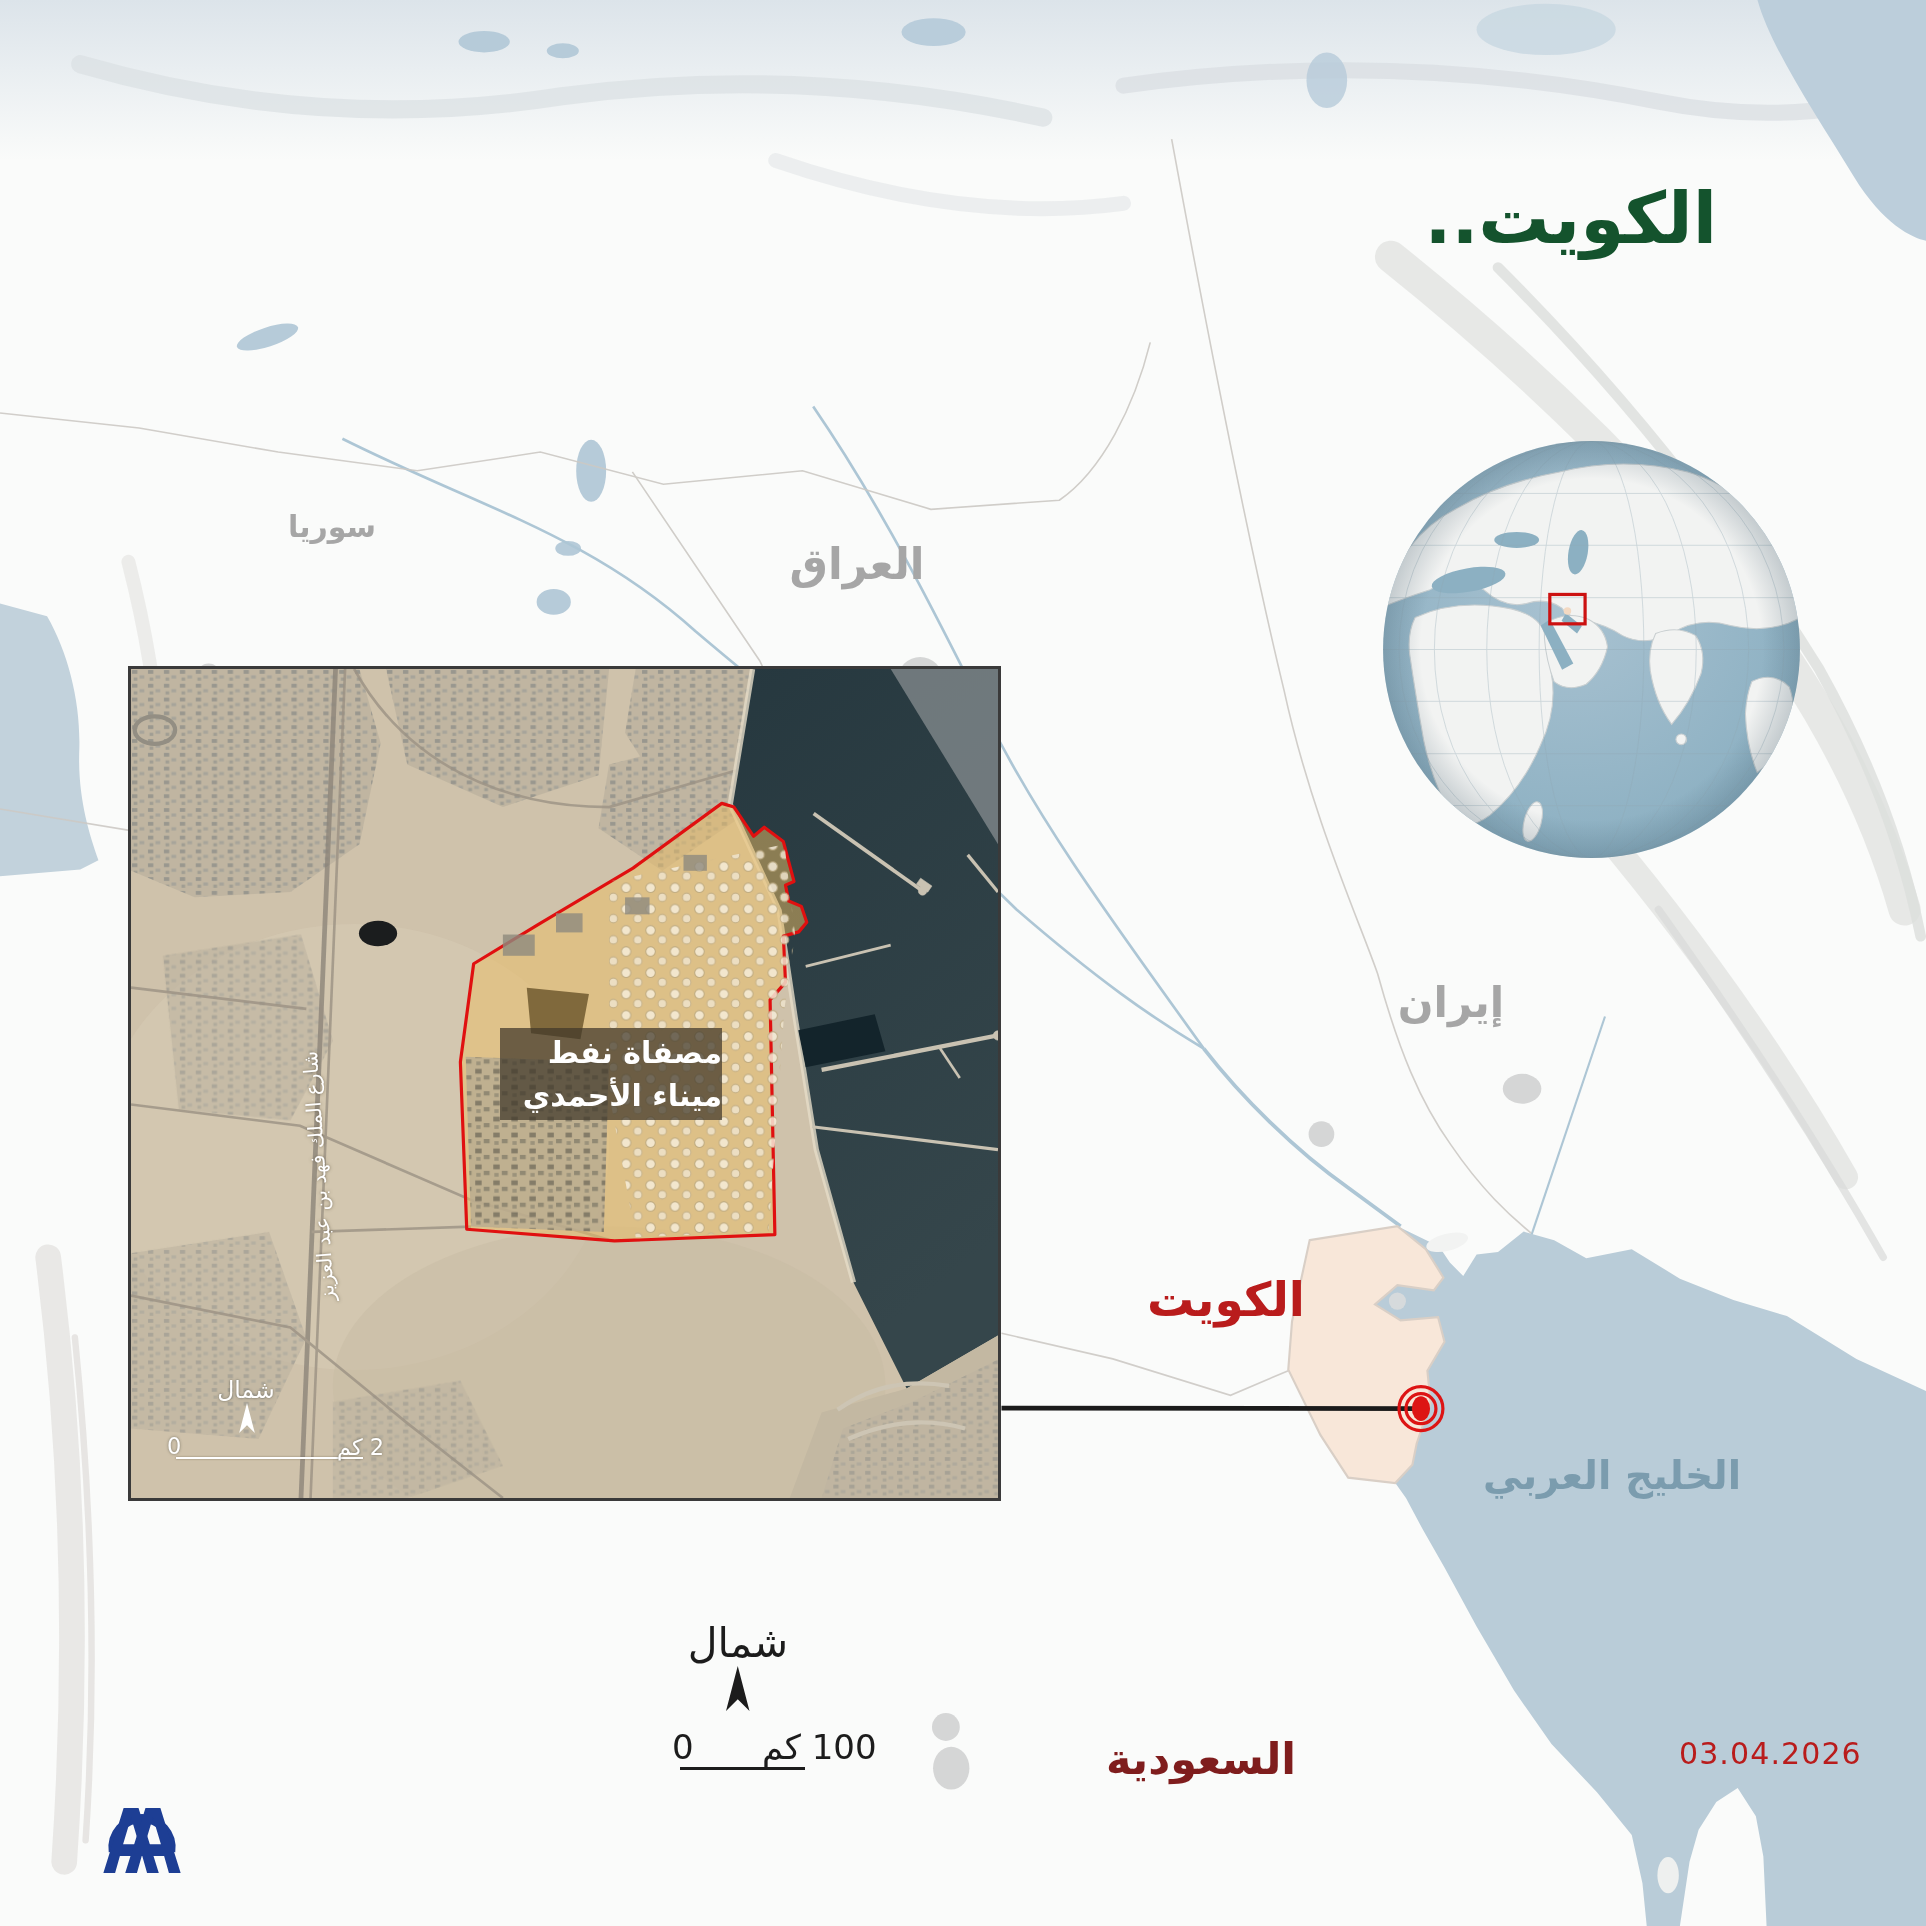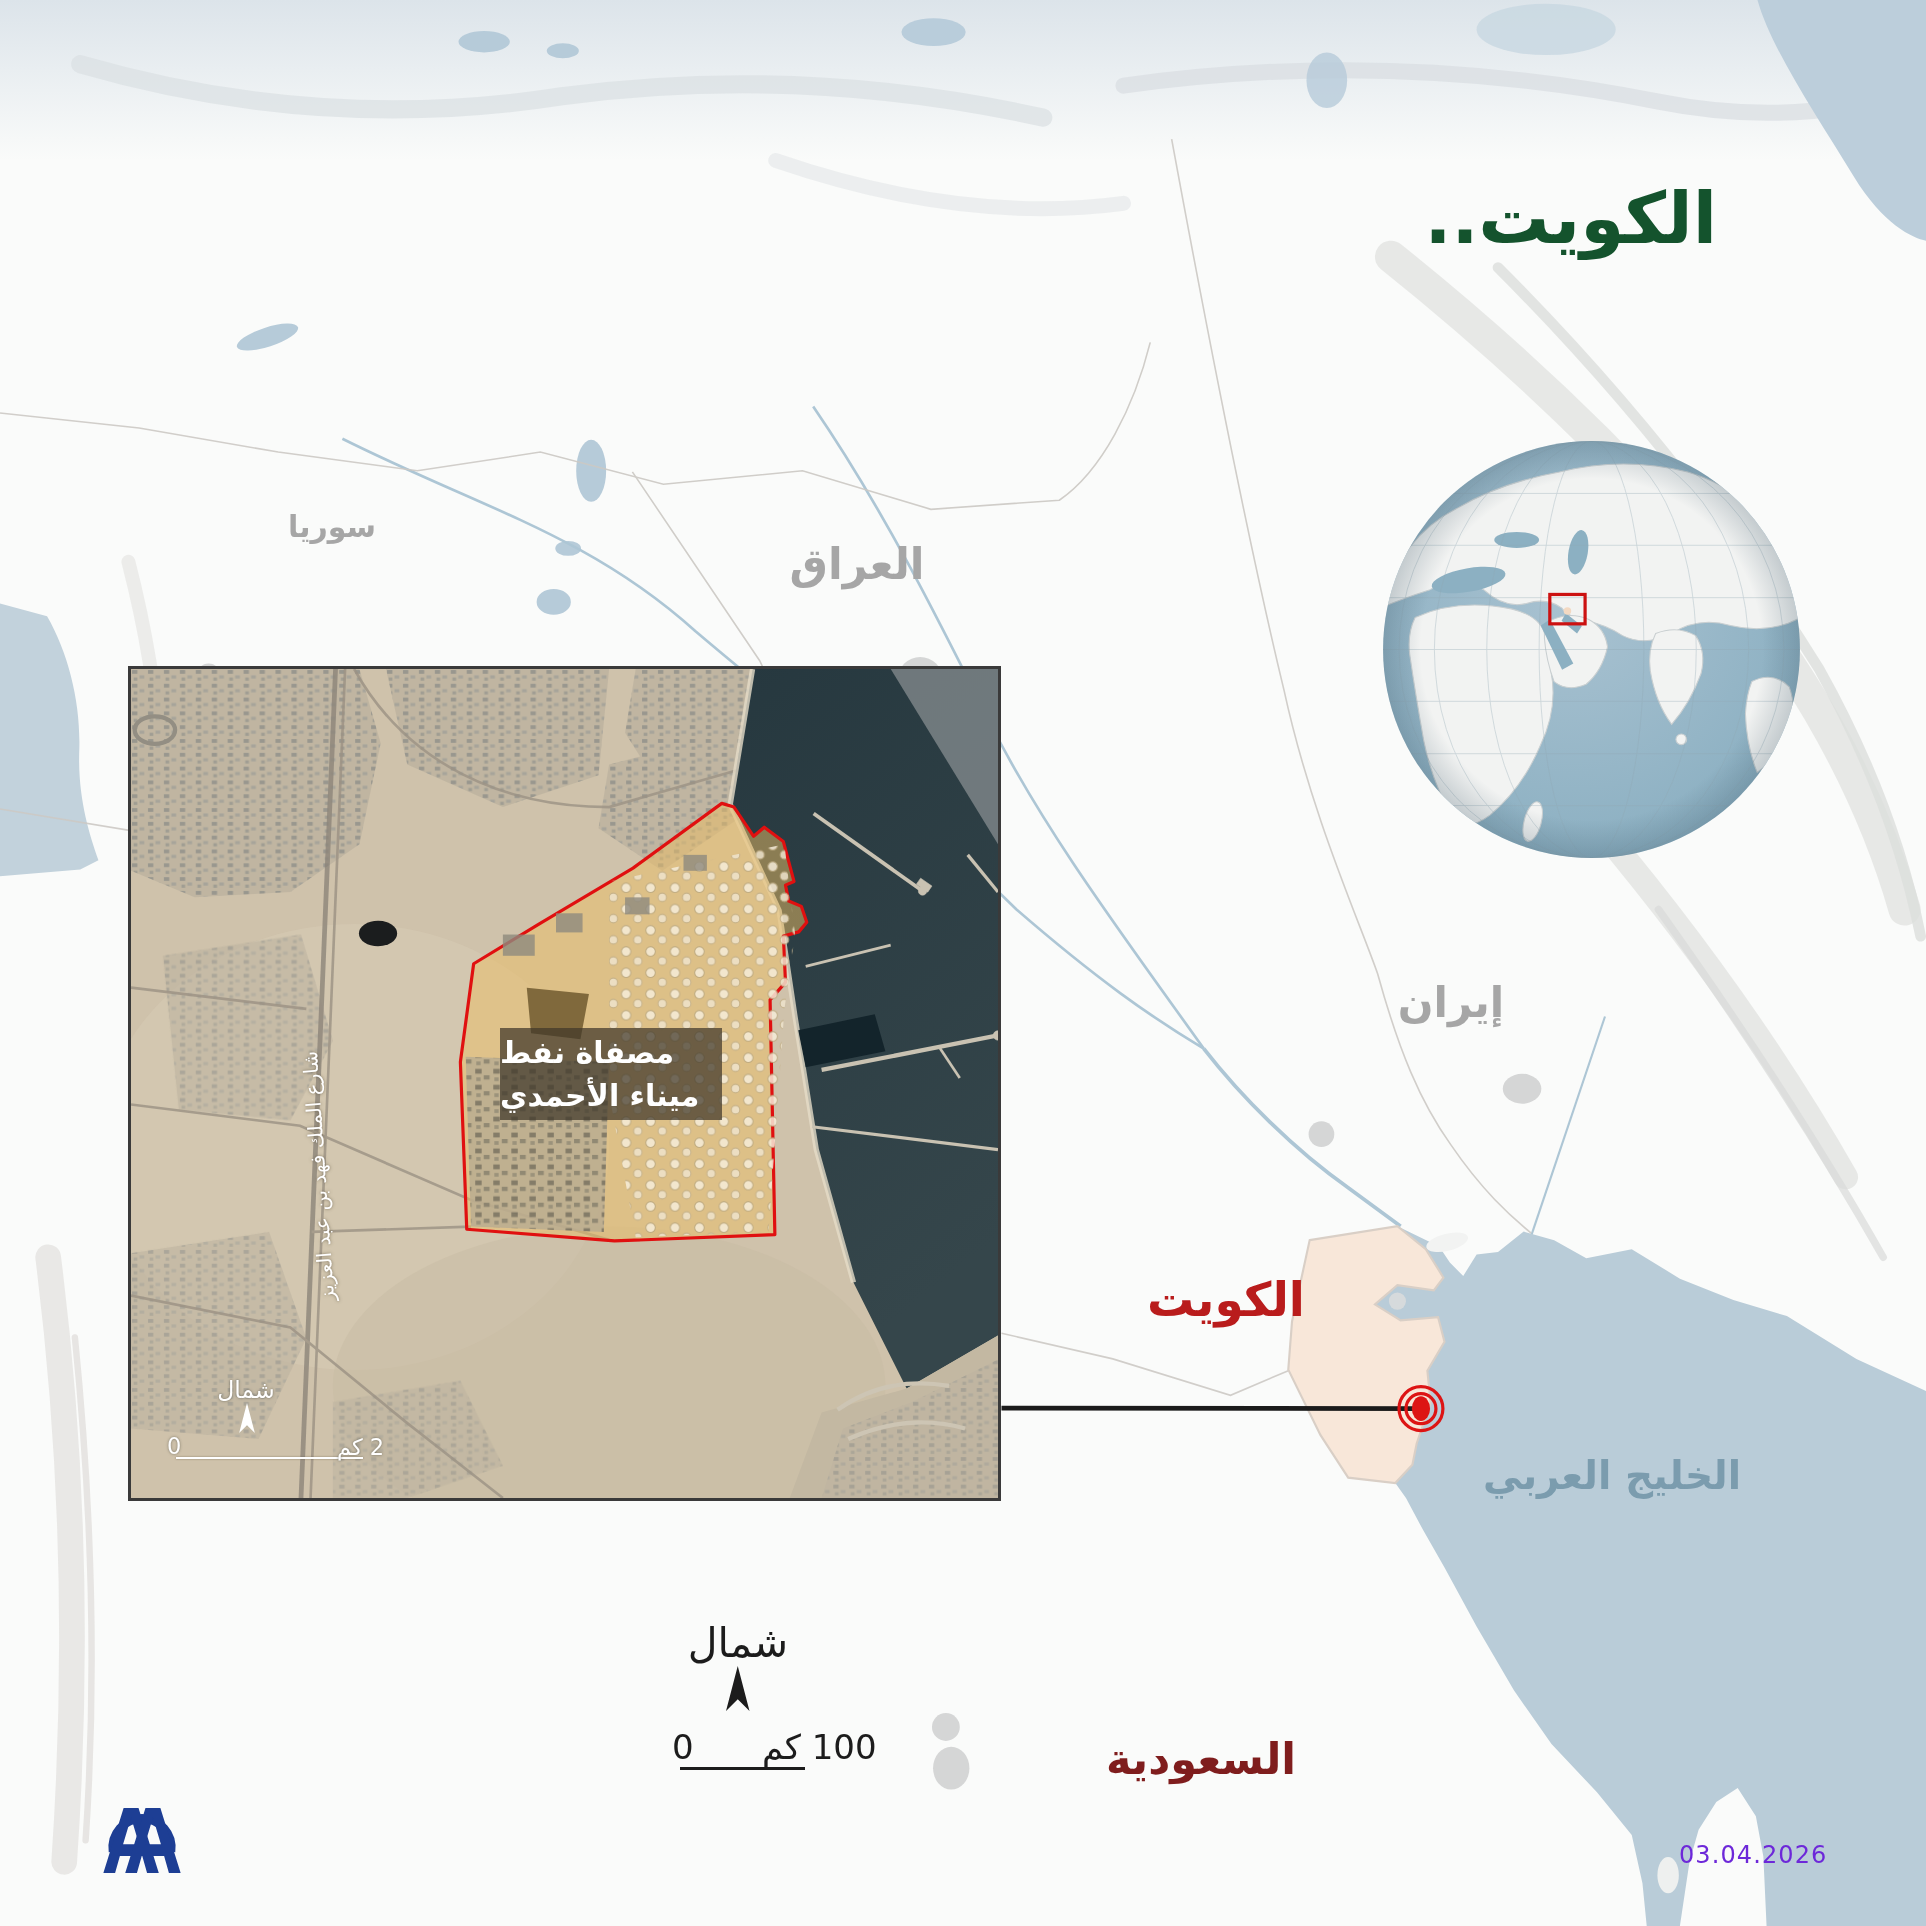--- a/index.html
+++ b/index.html
@@ -22,26 +22,26 @@
   #lbl-gulf{left:1612px;top:1447px;font-size:39px;color:#7b9cae;font-weight:bold;margin-top:28px;}
 
   
   .blk{color:#1c1c1c;}
   #main-north-label{left:738px;top:1643px;transform:translate(-50%,-50%);font-size:41px;font-weight:500;}
   #main-scale-zero{left:672px;top:1727px;font-size:34px;}
   #main-scale-end{left:762px;top:1727px;font-size:34px;direction:rtl;}
   #main-scale-line{left:680px;top:1767px;width:125px;height:3.2px;background:#1c1c1c;}
 
   
-  #date{left:1679px;top:1841px;font-size:24px;color:#6d28d9;letter-spacing:1.1px;}
+  #date{left:1679px;top:1736px;font-size:30px;color:#b91c1c;letter-spacing:1.1px;}
 
   
   #inset{left:128px;top:666px;width:873px;height:835px;border:3.2px solid #3a3a3a;box-sizing:border-box;}
   #inset-label-box{left:500px;top:1028px;width:222px;height:92px;background:rgba(64,56,42,.72);
-    color:#ffffff;font-weight:bold;font-size:30px;line-height:43px;text-align:left;direction:rtl;padding-top:3.2px;box-sizing:border-box;}
+    color:#ffffff;font-weight:bold;font-size:30px;line-height:43px;text-align:right;direction:rtl;padding-top:3.2px;box-sizing:border-box;}
   #road-label{left:-24px;top:498px;width:407px;text-align:center;direction:rtl;color:#ffffff;
     font-size:20px;transform:rotate(-94deg);transform-origin:center;left:115px;top:1164px;
     text-shadow:0 0 3.2px rgba(90,80,60,.8);white-space:nowrap;}
   .inset-white{color:#ffffff;text-shadow:0 0 2.7px rgba(60,60,50,.65);}
   #inset-north-label{left:246px;top:1390px;transform:translate(-50%,-50%);font-size:23.5px;}
   #inset-scale-zero{left:167px;top:1433px;font-size:22.5px;}
   #inset-scale-end{left:337px;top:1434px;font-size:22.5px;direction:rtl;text-align:center;}
   #inset-scale-line{left:176px;top:1457px;width:187px;height:2.1px;background:#ffffff;box-shadow:0 0 2.1px rgba(80,70,50,.6);}
 </style>
 </head>

